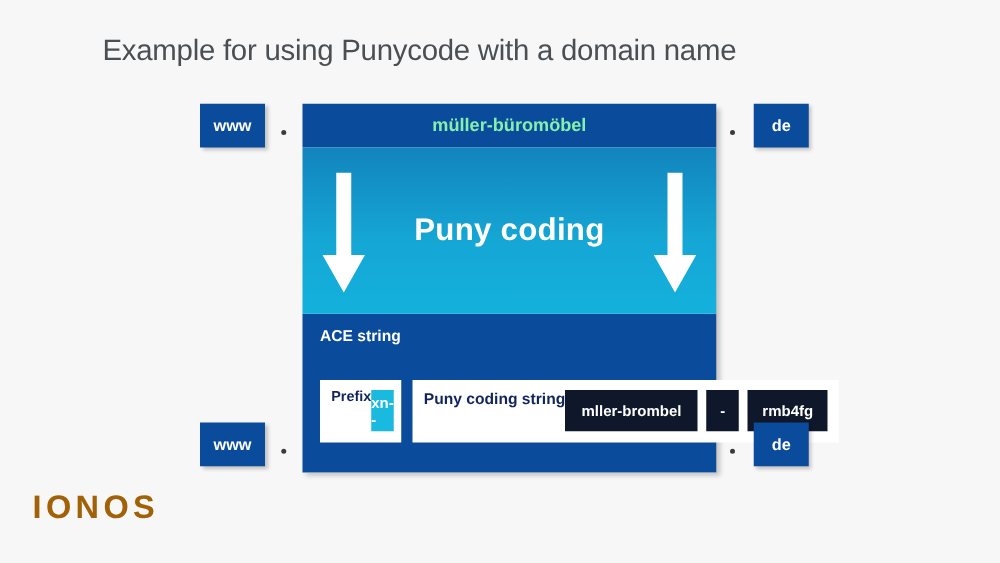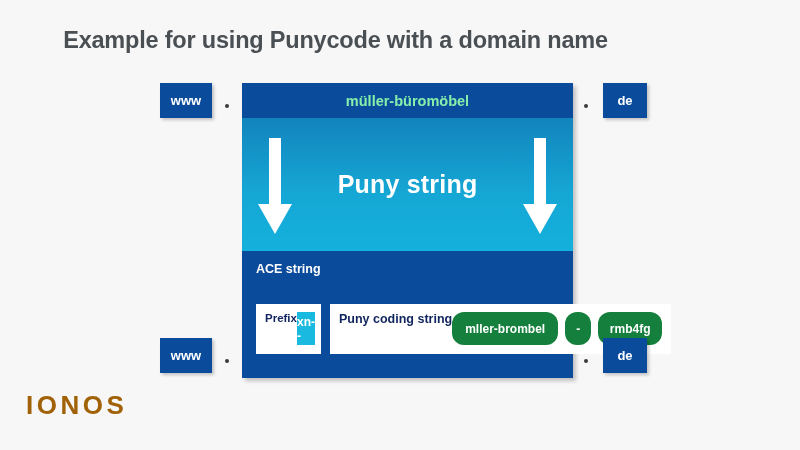--- a/index.html
+++ b/index.html
@@ -22,21 +22,21 @@
   }
 
   
   #title {
     position: absolute;
     left: 0;
     top: 27px;
     width: 671px;
     text-align: center;
     font-size: 23.5px;
-    font-weight: bold;
+    font-weight: normal;
     color: #4a4f54;
     letter-spacing: -0.2px;
     white-space: nowrap;
   }
 
   
   .labelbox {
     position: absolute;
     background: #0a4b9b;
     color: #ffffff;
@@ -147,21 +147,21 @@
   .chip {
     color: #ffffff;
     font-size: 12px;
     font-weight: bold;
     display: flex;
     align-items: center;
     justify-content: center;
     height: 33px;
   }
   .chip-cyan    { background: #1ab9e0; }
-  .chip-magenta { background: #15803d; border-radius: 12px; }
+  .chip-magenta { background: #0f172a; }
 
   #chip-row {
     display: flex;
     gap: 7px;
     align-items: stretch;
   }
   #chip-mller { flex: 0 0 106px; }
   #chip-dash  { flex: 0 0 26px; }
   #chip-rmb   { flex: 0 0 64px; }
 
@@ -196,21 +196,21 @@
   <div id="stack">
 
     <div id="domain-bar">
       <span>müller-büromöbel</span>
     </div>
 
     <div id="puny-panel">
       <svg class="arrow" id="arrow-left" viewBox="0 0 34 96">
         <polygon points="11,0 23,0 23,66 34,66 17,96 0,66 11,66" fill="#ffffff"></polygon>
       </svg>
-      <span id="puny-label">Puny string</span>
+      <span id="puny-label">Puny coding</span>
       <svg class="arrow" id="arrow-right" viewBox="0 0 34 96">
         <polygon points="11,0 23,0 23,66 34,66 17,96 0,66 11,66" fill="#ffffff"></polygon>
       </svg>
     </div>
 
     <div id="ace-panel">
       <div id="ace-title">ACE string</div>
 
       <div id="ace-row">
 

